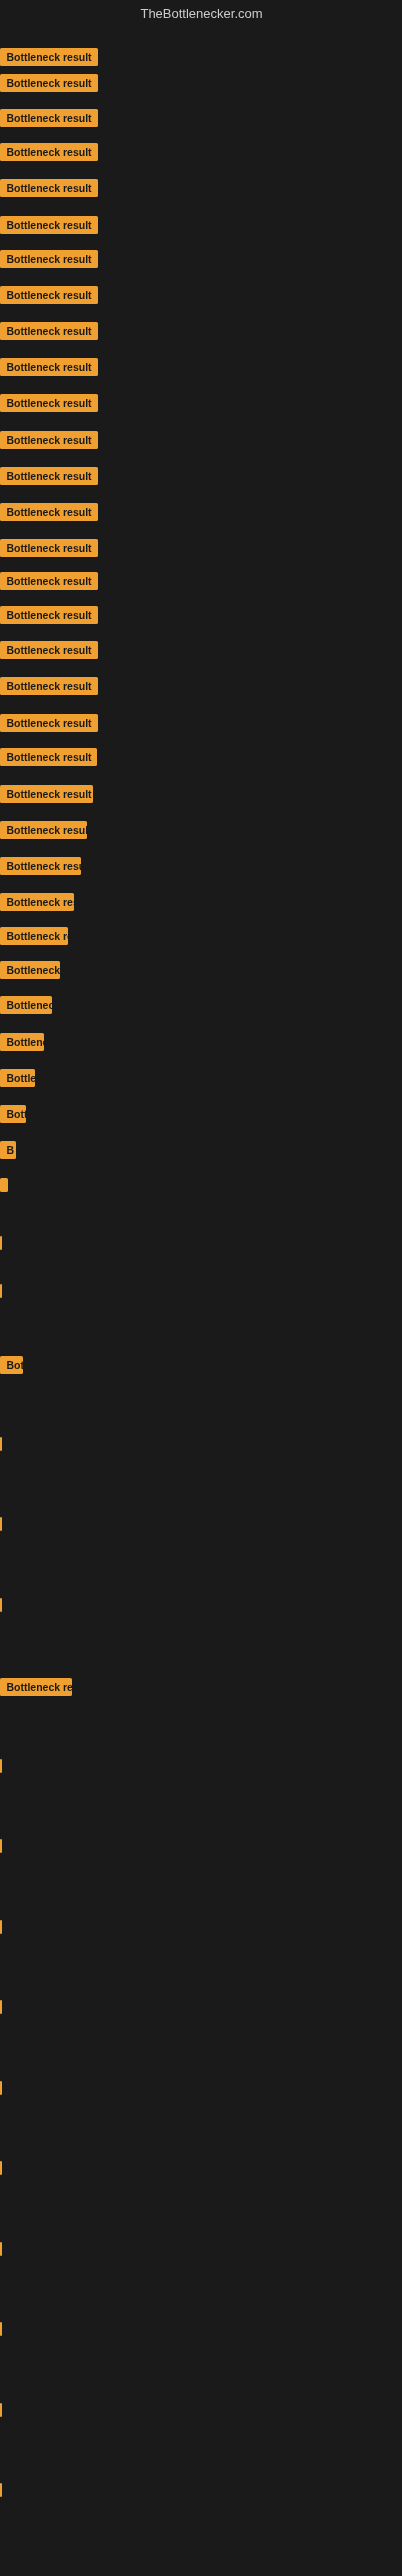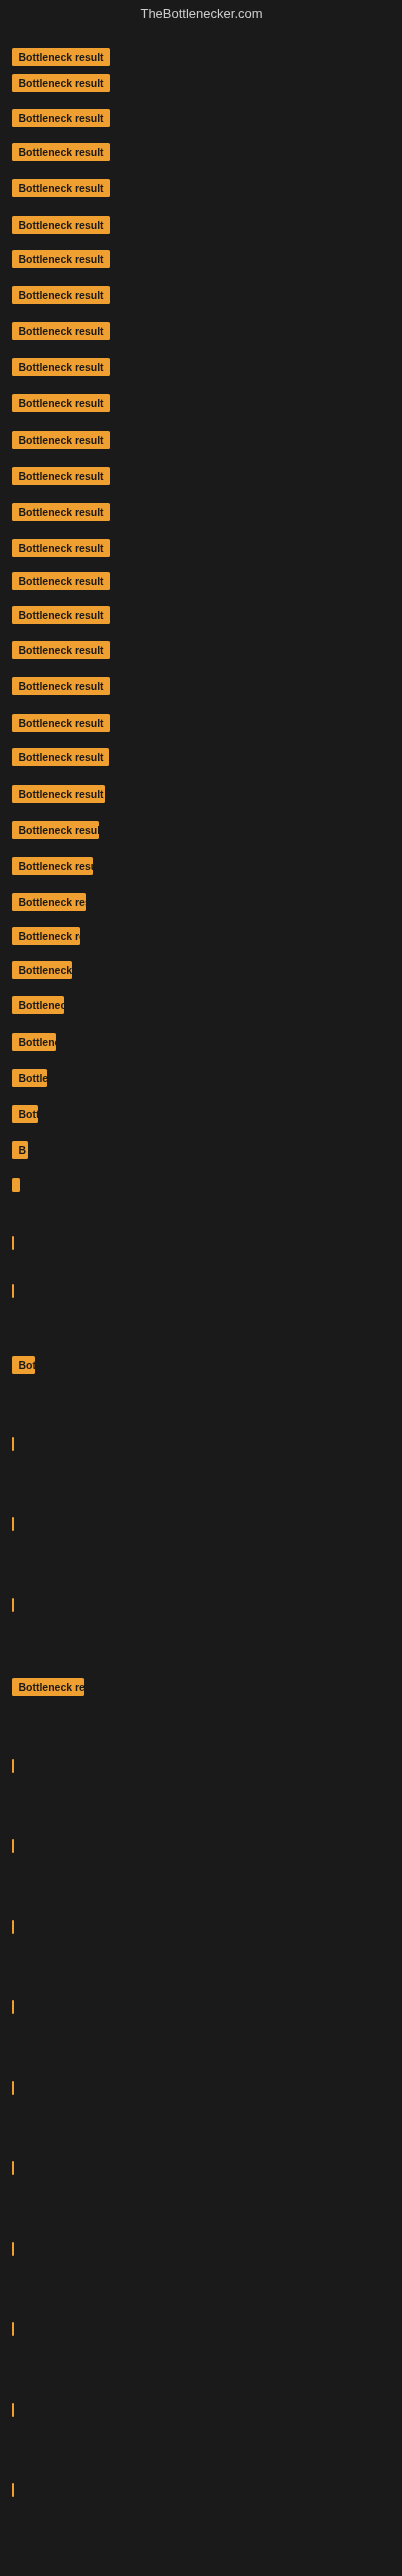--- a/index.html
+++ b/index.html
@@ -20,21 +20,20 @@
       text-align: center;
       color: #cccccc;
       font-size: 13px;
       padding: 6.4px 0;
       background-color: #1a1a1a;
     }
 
     .bottleneck-item {
       position: absolute;
       left: 0;
-      margin-left: 12px;
     }
 
     .bottleneck-badge {
       background-color: #f0a030;
       color: #1a1a1a;
       font-size: 10.5px;
       font-weight: bold;
       padding: 3.2px 6.4px;
       display: inline-block;
       border-radius: 1.6px;

